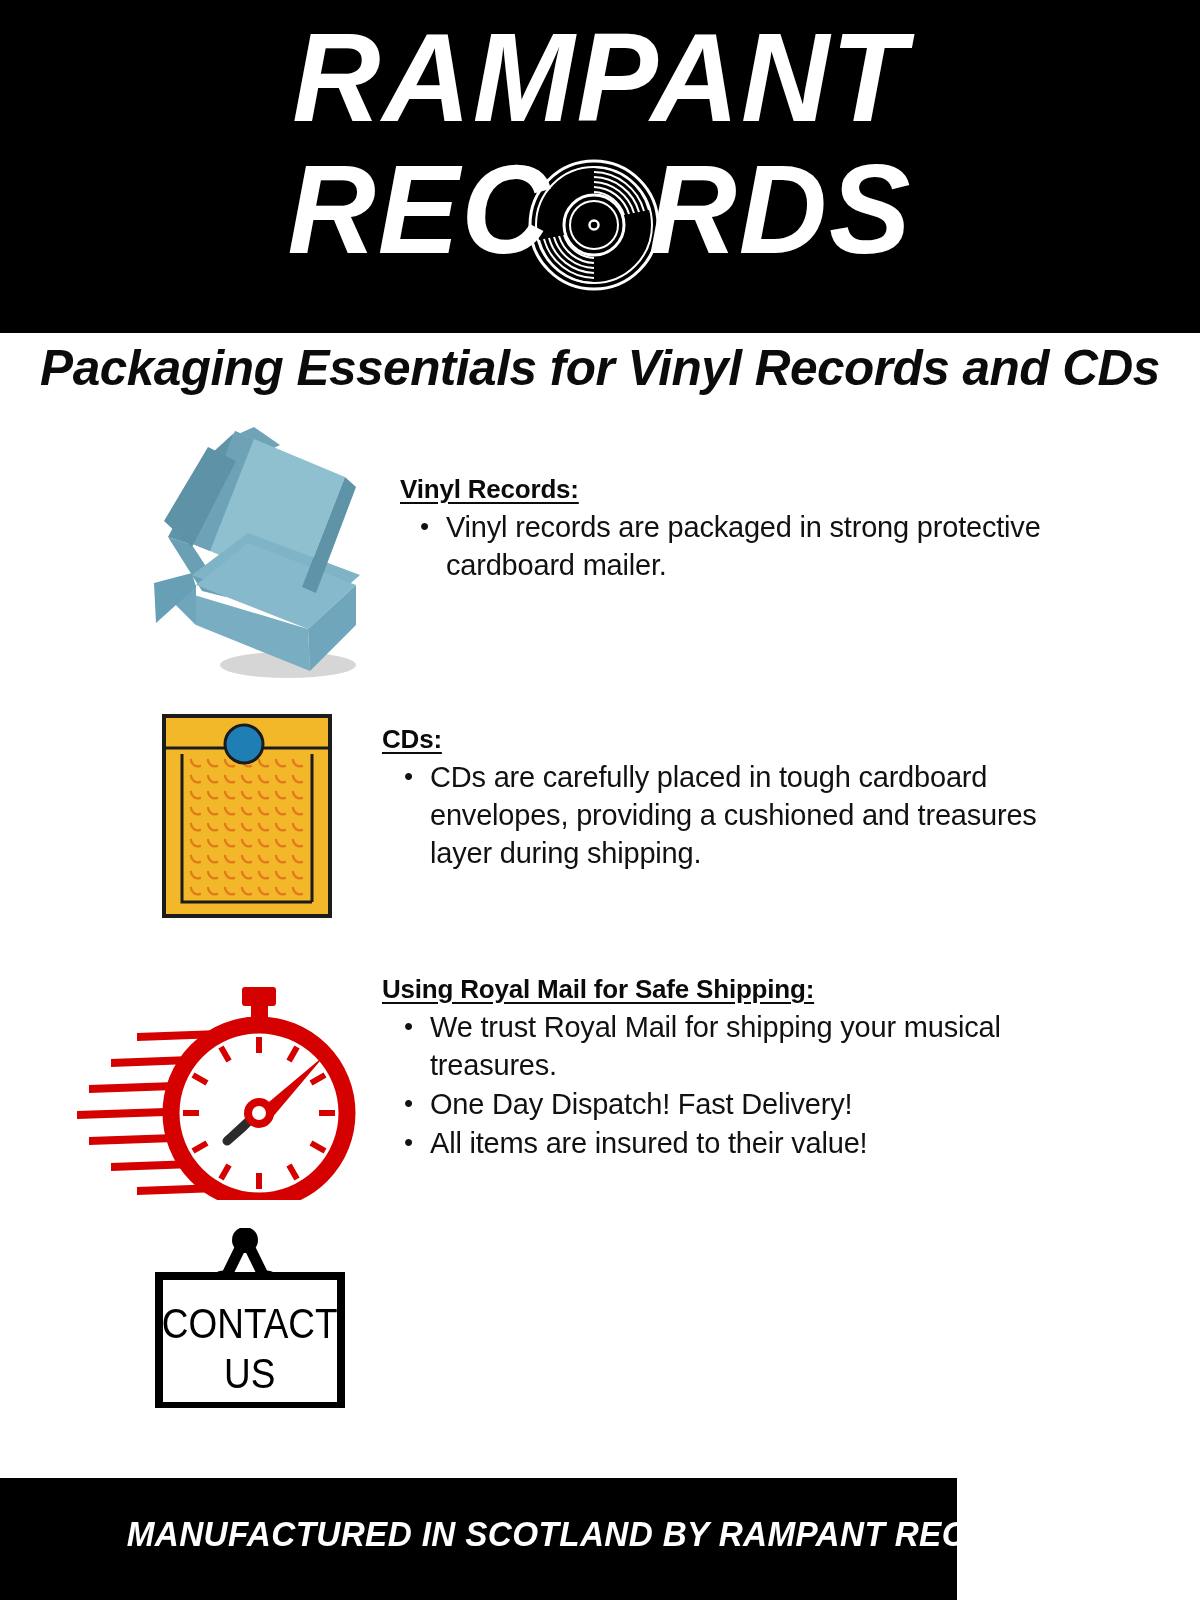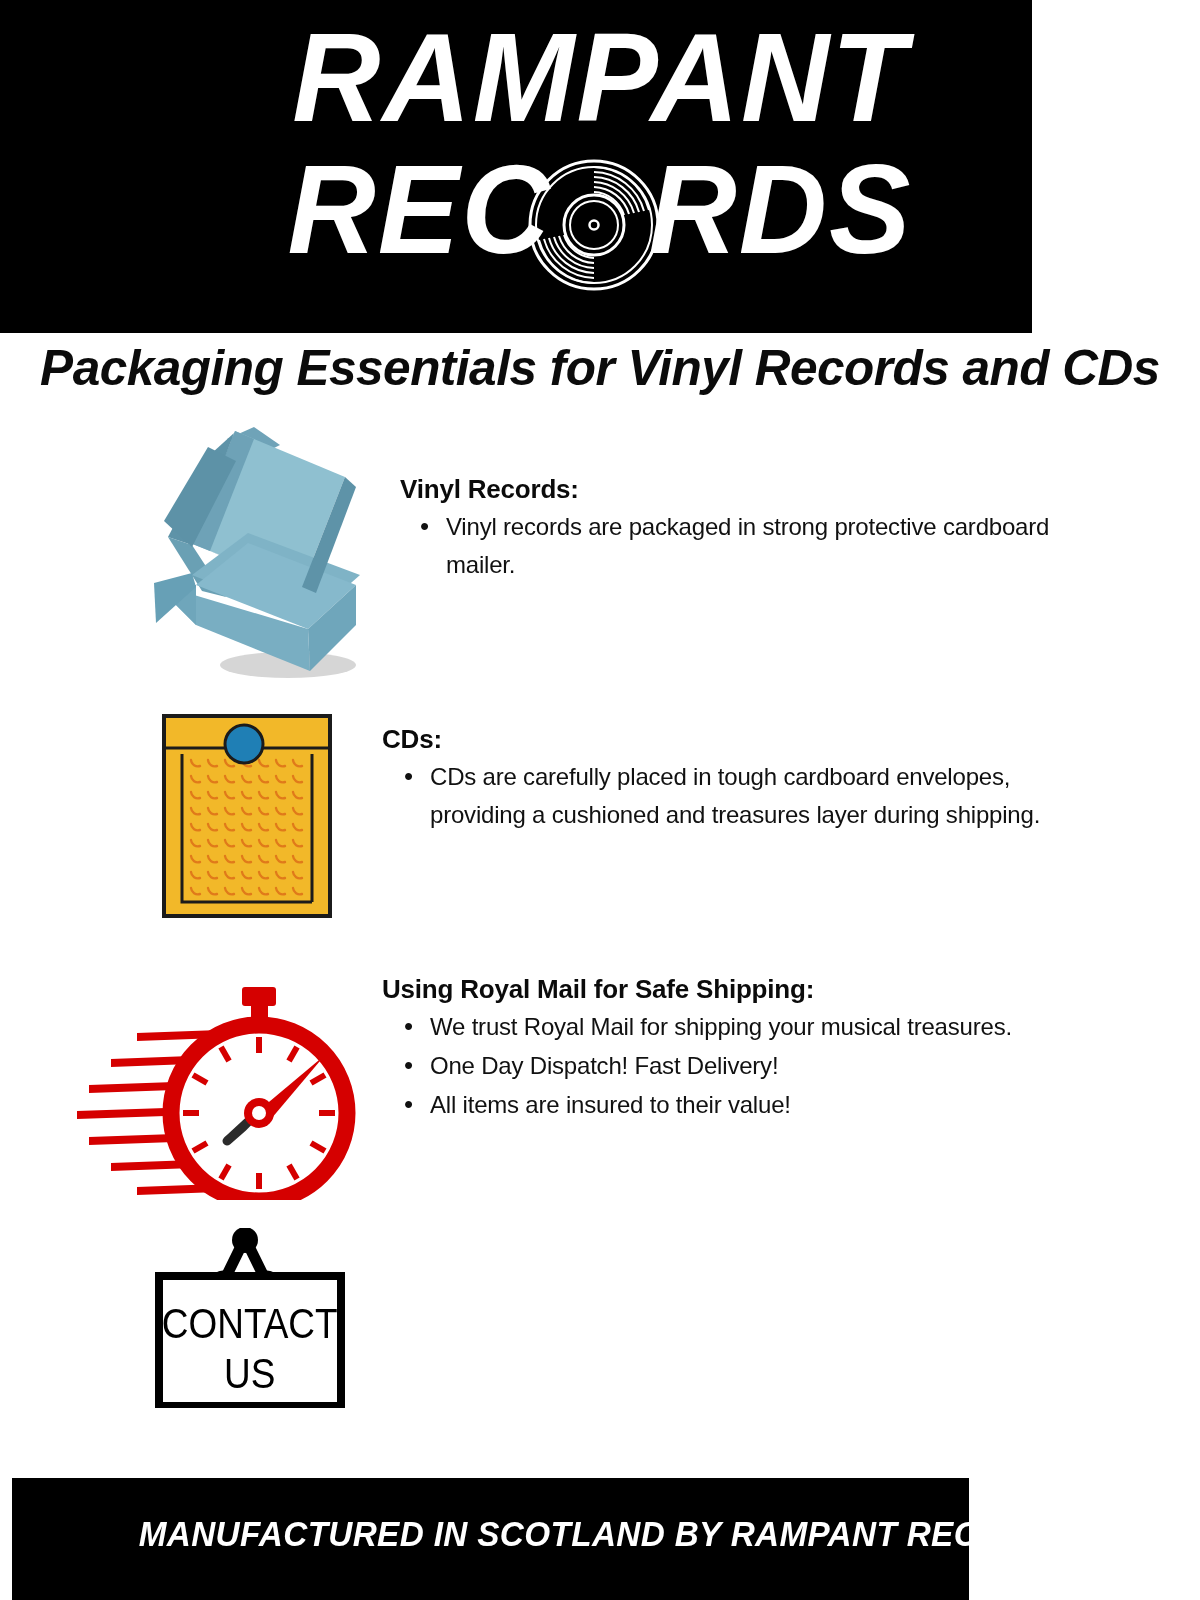--- a/index.html
+++ b/index.html
@@ -13,21 +13,21 @@
     position: relative;
     overflow: hidden;
     font-family: "Liberation Sans", sans-serif;
     color: #111111;
   }
 
   
   .header-band {
     position: absolute;
     left: 0; top: 0;
-    width: 1032px;
+    width: 1200px;
     height: 333px;
     background: #000000;
     overflow: hidden;
   }
   .logo-line {
     position: absolute;
     width: 1200px;
     text-align: center;
     color: #ffffff;
     font-family: "Liberation Sans", sans-serif;
@@ -75,33 +75,34 @@
   }
 
   
   .section { position: absolute; }
   .section-text { position: absolute; }
 
   .sec-heading {
     font-size: 26px;
     font-weight: 700;
     line-height: 34px;
+    text-decoration: underline;
     text-underline-offset: 4px;
     color: #0b0b0b;
     margin: 0 0 2px 0;
     letter-spacing: -0.2px;
   }
   ul.bullets {
     margin: 0;
     padding: 0 0 0 46px;
     list-style: none;
   }
   ul.bullets li {
     position: relative;
-    font-size: 24px;
+    font-size: 29px;
     line-height: 38px;
     color: #111111;
     margin: 0 0 1px 0;
     letter-spacing: -0.2px;
   }
   ul.bullets li::before {
     content: "\2022";
     position: absolute;
     left: -26px;
     top: -1px;
@@ -109,21 +110,20 @@
   }
 
   
   .footer-band {
     position: absolute;
     left: 0;
     top: 1478px;
     width: 957px;
     height: 122px;
     background: #000000;
-    margin-left: 12px;
   }
   .footer-text {
     position: absolute;
     left: 0;
     top: 34px;
     width: 1200px;
     text-align: center;
     color: #ffffff;
     font-size: 35px;
     line-height: 44px;

